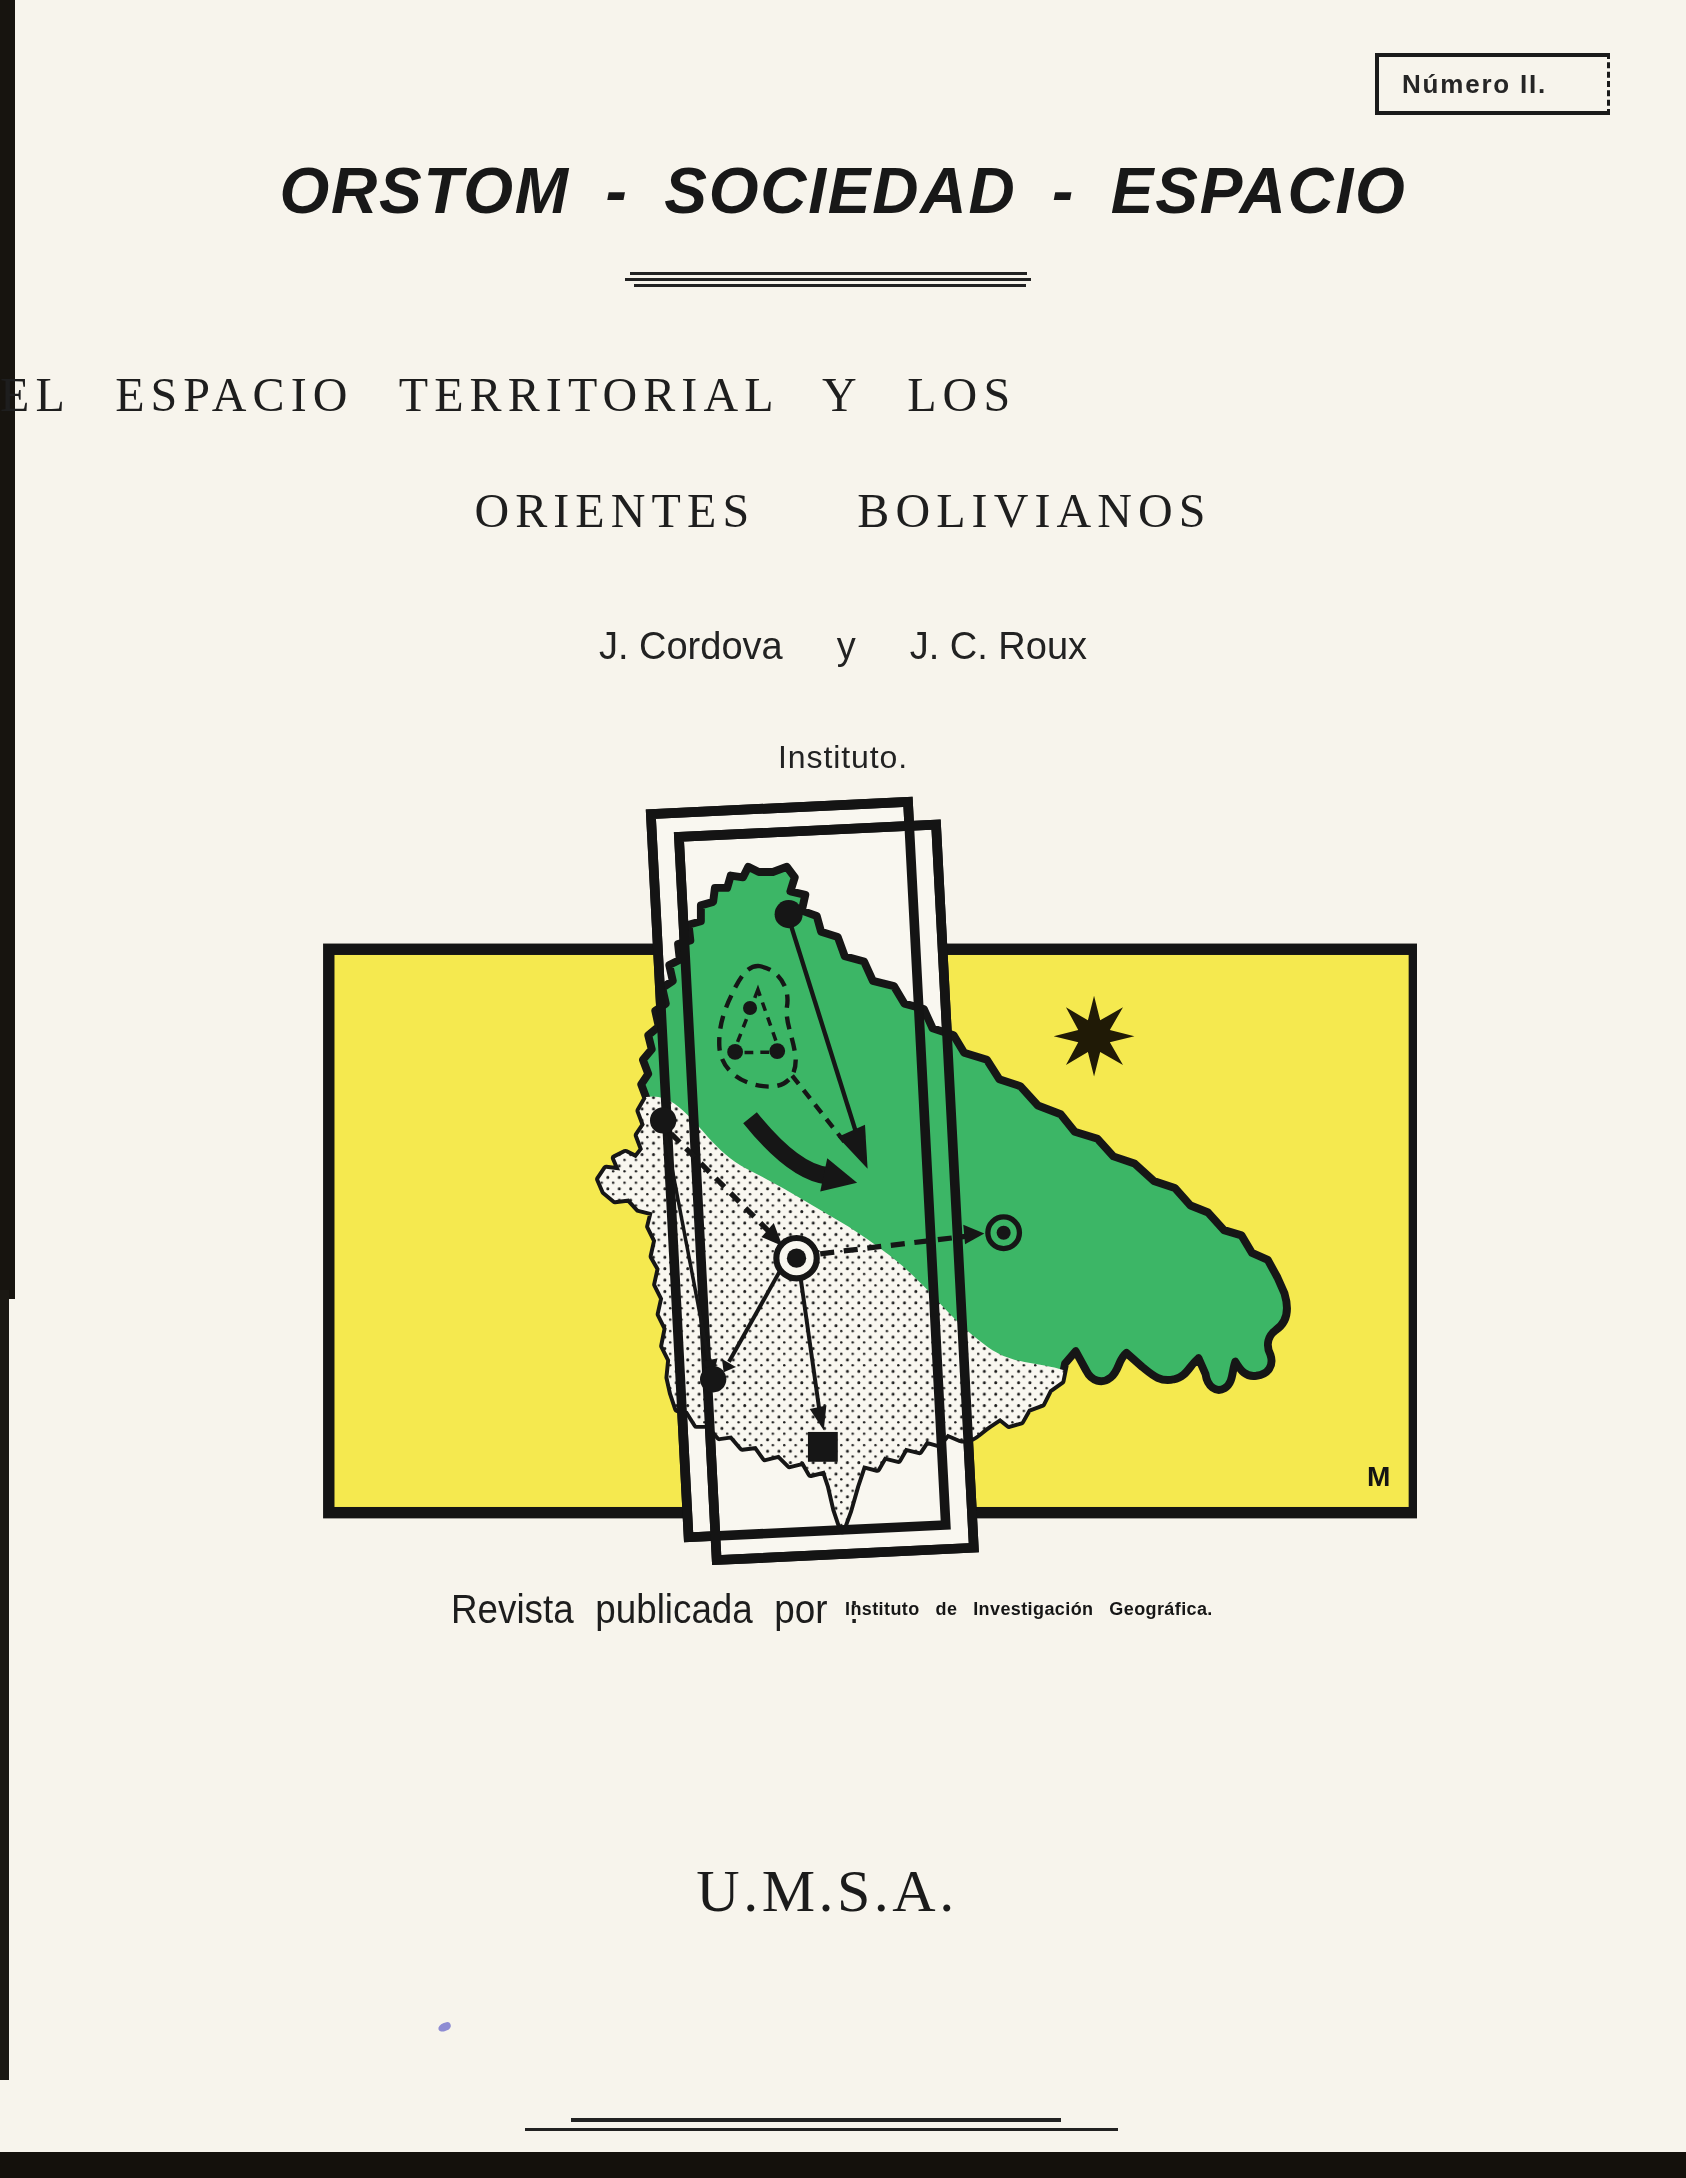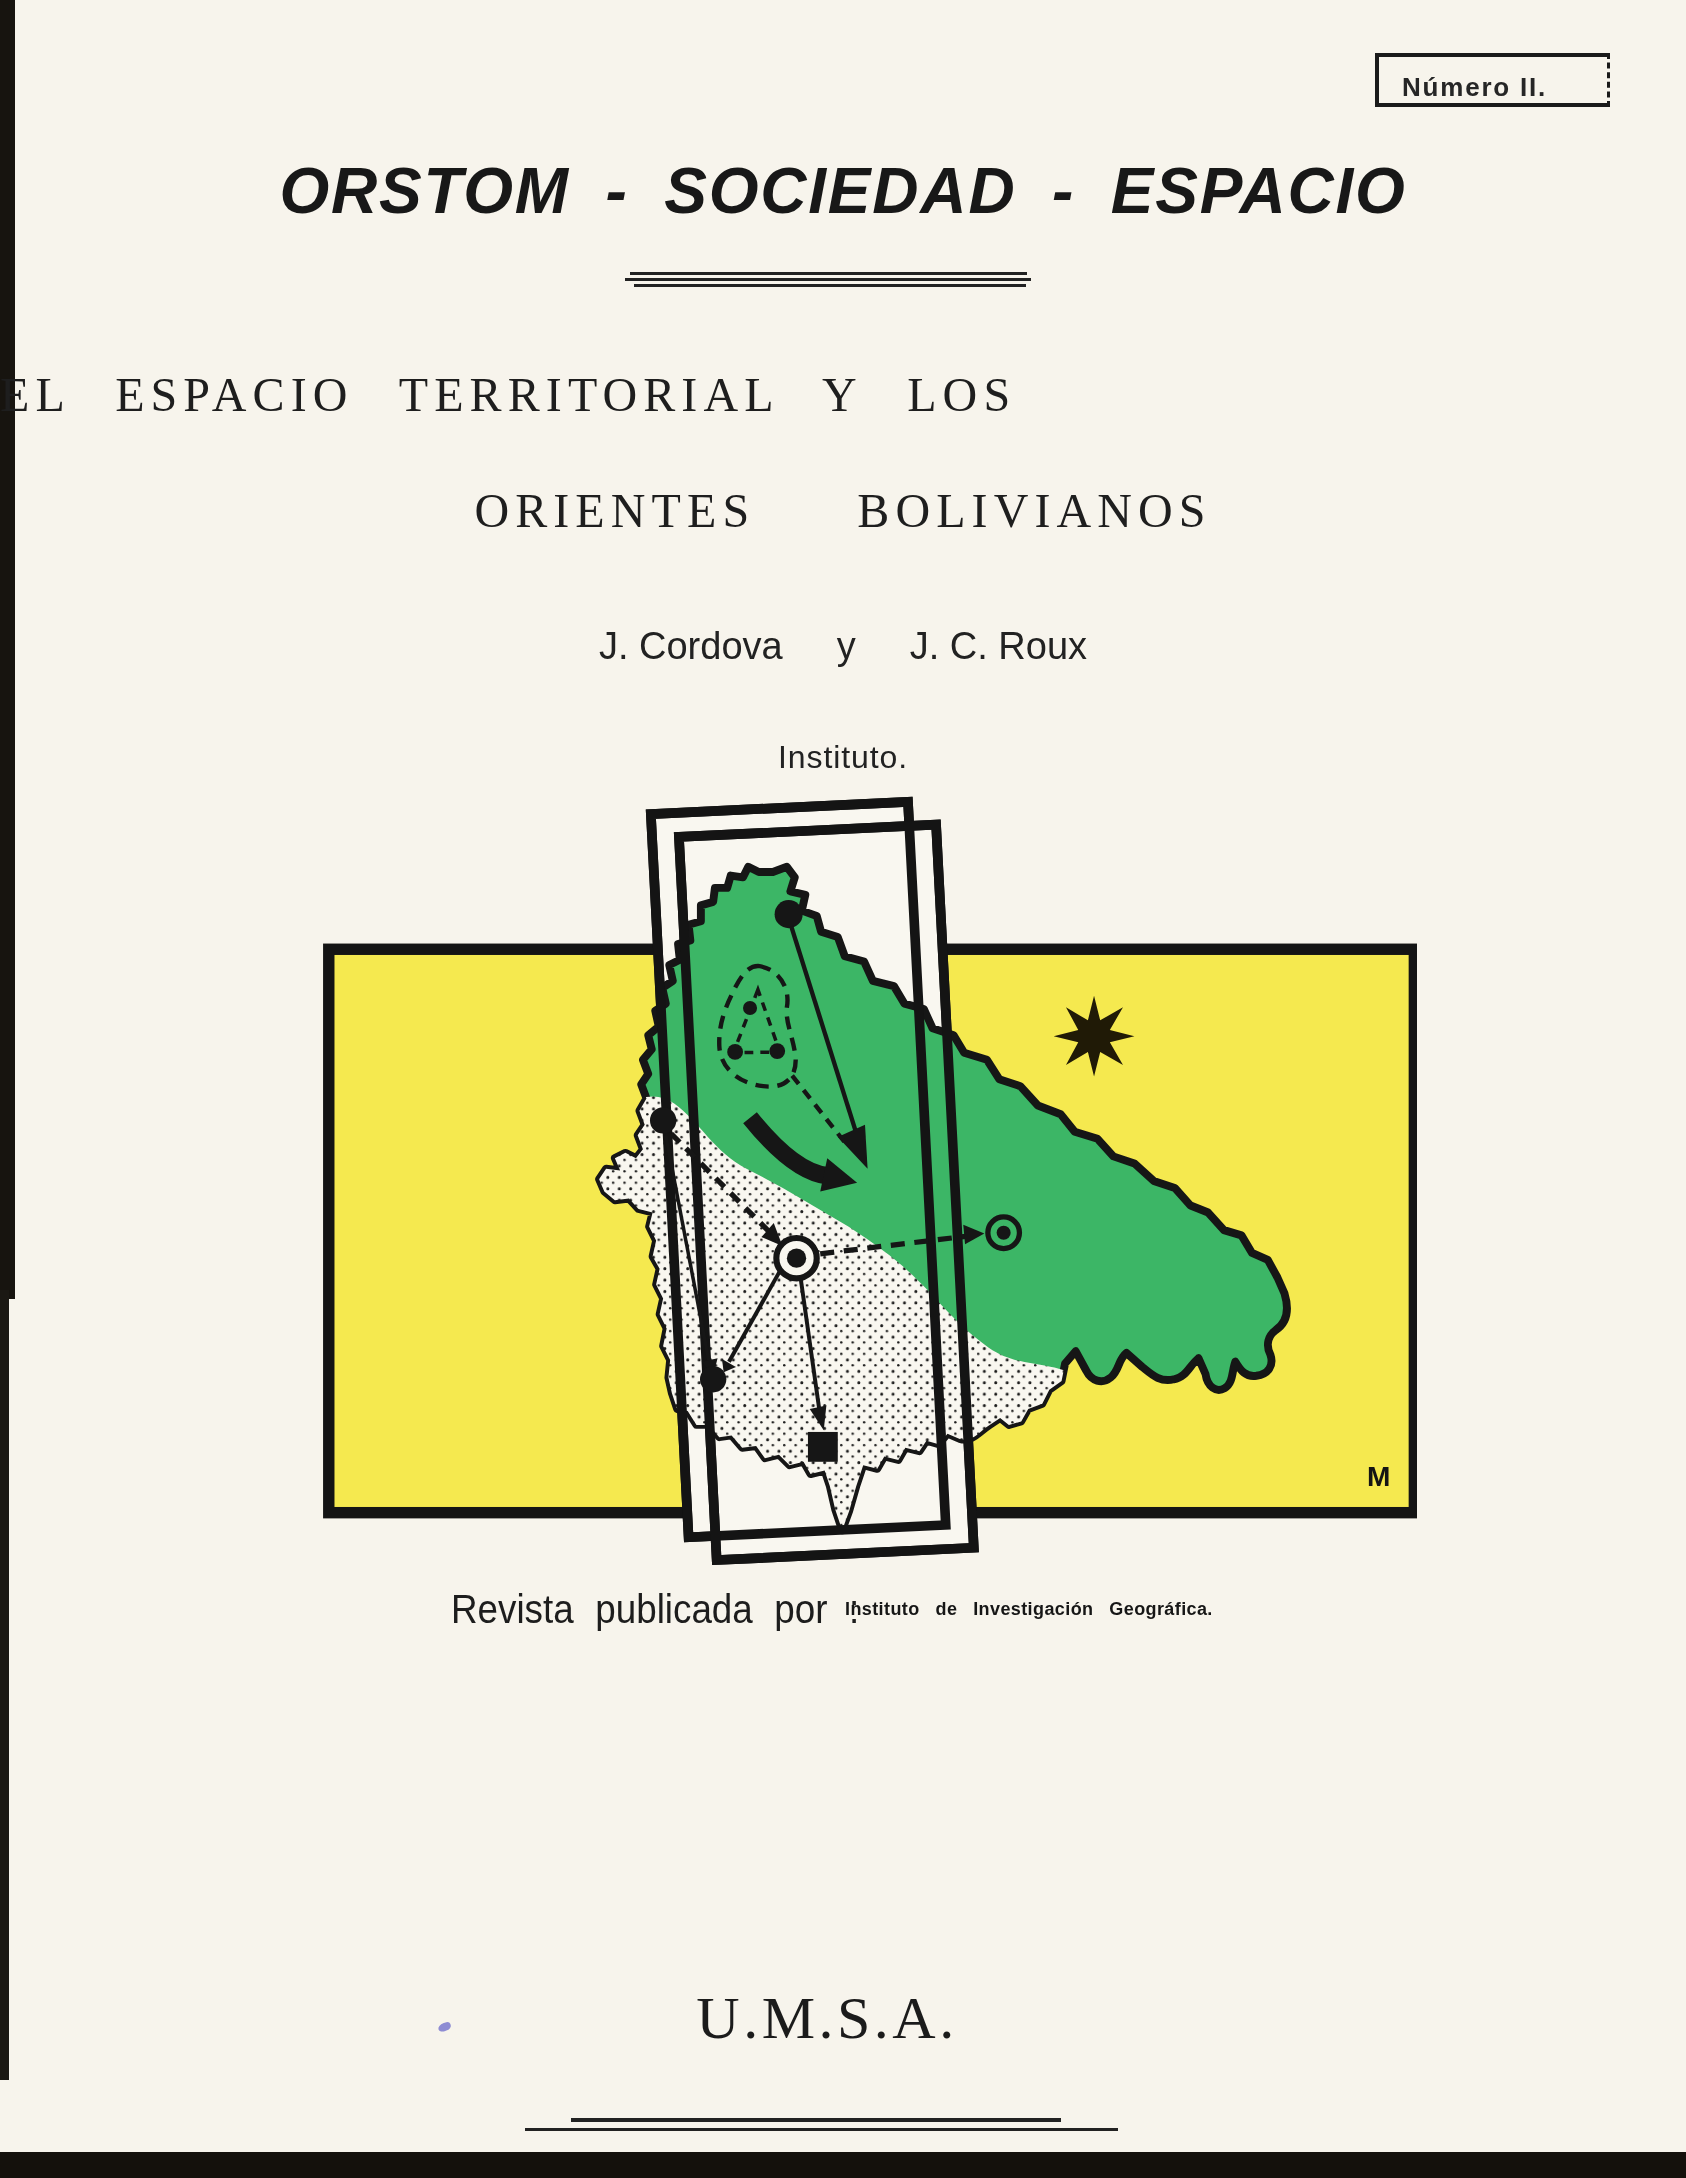--- a/index.html
+++ b/index.html
@@ -10,23 +10,23 @@
     overflow:hidden;
     font-family:"Liberation Sans",sans-serif;
     color:#1b1b1b;
   }
   
   .edge-left-top{position:absolute;left:0;top:0;width:15px;height:1299px;background:#17140f;}
   .edge-left-bottom{position:absolute;left:0;top:1290px;width:8.8px;height:790px;background:#1b1813;}
   .edge-bottom{position:absolute;left:0;top:2152px;width:1686px;height:27px;background:#14110c;}
   
   .badge{
-    position:absolute;left:1375px;top:53px;width:235px;height:54px;
+    position:absolute;left:1375px;top:53px;width:235px;height:62px;
     border:4.4px solid #1a1a1a;border-right:3.5px dashed #1a1a1a;
-    display:flex;align-items:flex-end;
+    display:flex;align-items:center;
     box-sizing:border-box;padding-left:23px;
     background:transparent;
   }
   .badge span{font-weight:bold;font-size:26px;letter-spacing:1.8px;color:#262626;}
   
   .masthead{
     position:absolute;left:0;top:154px;width:100%;
     text-align:center;
     font-size:64px;font-weight:bold;font-style:italic;
     letter-spacing:1.8px;word-spacing:16px;color:#181818;
@@ -73,21 +73,21 @@
   }
   .orstom{
     position:absolute;left:853px;top:1673px;display:flex;
     font-size:27px;font-weight:bold;color:#161616;
   }
   .orstom .label{width:125px;letter-spacing:0.9px;}
   .orstom .lines{margin-left:0px;}
   .orstom .lines div{margin-bottom:18.4px;word-spacing:8.8px;letter-spacing:0.4px;white-space:nowrap;}
   
   .umsa{
-    position:absolute;left:0;top:1984px;width:1654px;text-align:center;
+    position:absolute;left:0;top:1857px;width:1654px;text-align:center;
     font-family:"Liberation Serif",serif;font-size:60px;color:#1b1b1b;letter-spacing:3.5px;
   }
   .double-rule-1{position:absolute;left:571px;top:2118px;width:490px;height:3.5px;background:#222;}
   .double-rule-2{position:absolute;left:525px;top:2128px;width:593px;height:2.6px;background:#222;}
   .blue-speck{
     position:absolute;left:438px;top:2023px;width:13px;height:8px;
     background:#7b79cf;border-radius:60% 40% 50% 50%;transform:rotate(-20deg);opacity:.85;
   }
 </style>
 </head>

